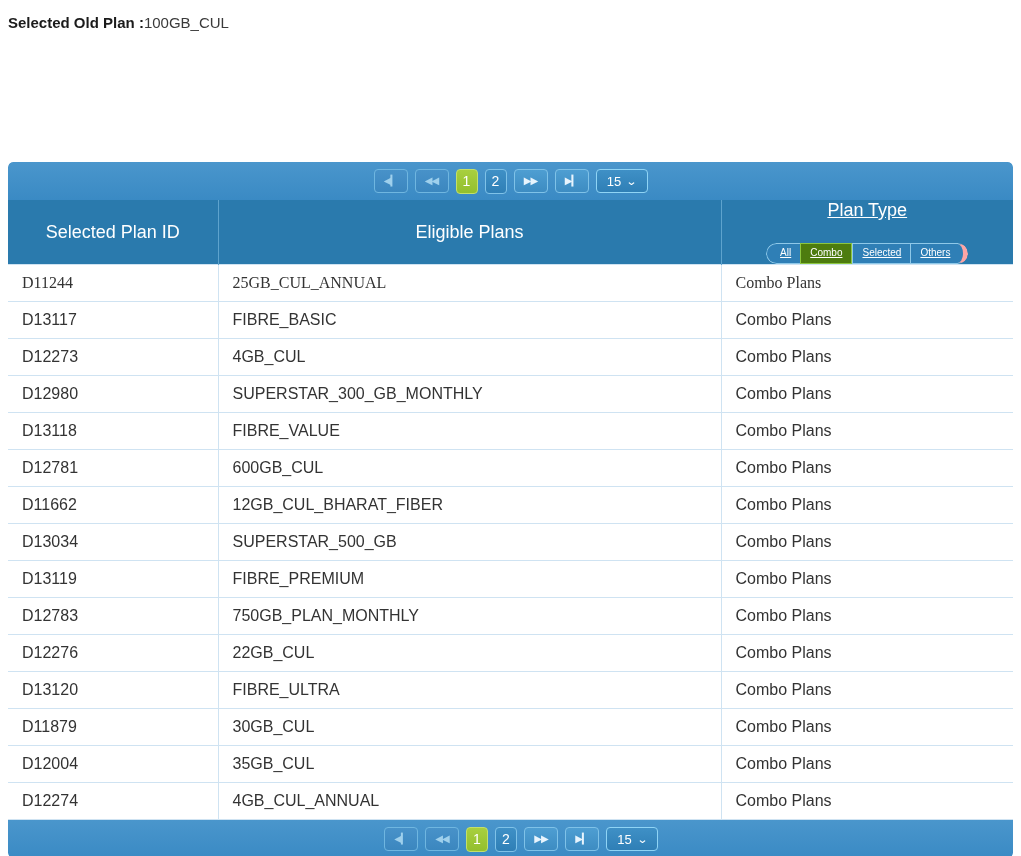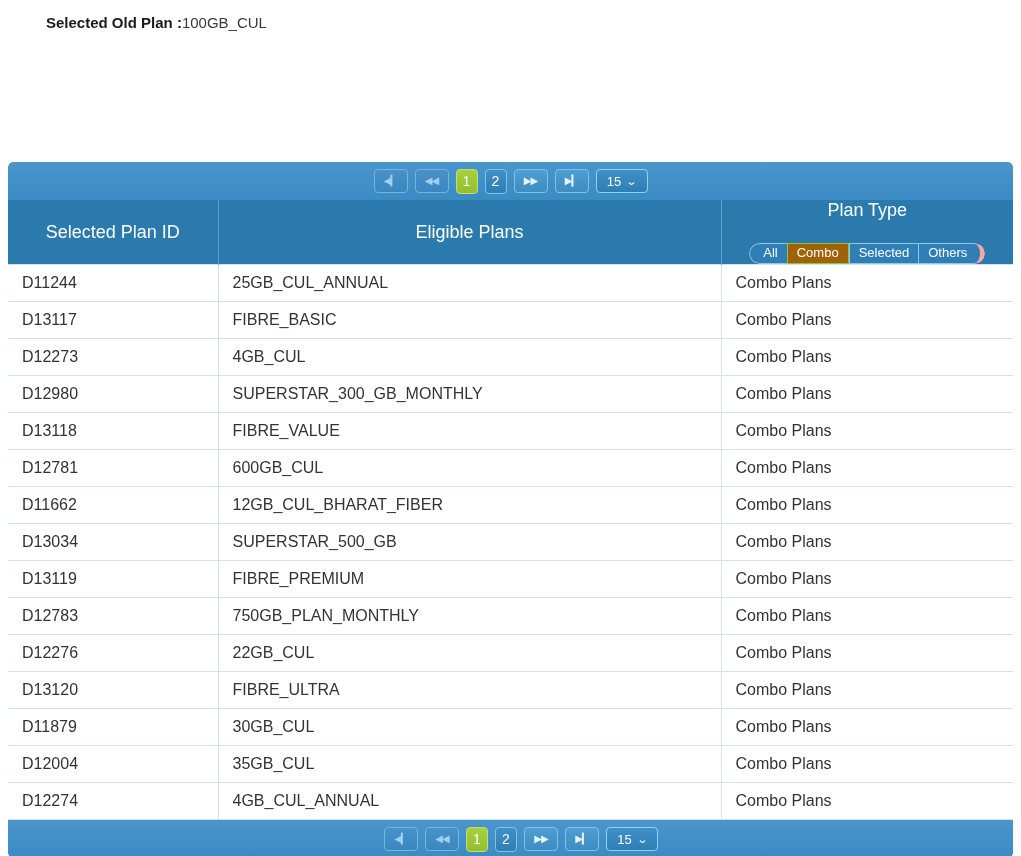--- a/index.html
+++ b/index.html
@@ -16,21 +16,20 @@
   }
 
   
   .summary {
     padding: 12px 0 0 8px;
   }
   .summary-line {
     font-size: 15px;
     line-height: 22px;
     white-space: nowrap;
-    margin-left: 38px;
   }
   .summary-label {
     font-weight: bold;
     color: #1b1b1b;
   }
   .summary-value {
     font-weight: normal;
     color: #3a3a3a;
   }
 
@@ -161,30 +160,31 @@
   }
   table.grid th:last-child { border-right: none; }
 
   .th-plantype {
     display: flex;
     flex-direction: column;
     align-items: center;
     justify-content: center;
     gap: 23px;
     height: 100%;
+    text-decoration: underline;
   }
   .th-plantype .title { font-size: 18px; line-height: 20px; }
 
   .filter-group {
     display: inline-flex;
     border-radius: 11px;
     overflow: hidden;
   }
   .filter-btn {
-    font-size: 13px;
+    font-size: 10px;
     color: #ffffff;
     background: #2f7fb6;
     border: 1px solid #8ec8e8;
     border-right: none;
     padding: 2px 9px 3px 9px;
     cursor: pointer;
     line-height: 14px;
     box-sizing: border-box;
     white-space: nowrap;
     text-align: right;
@@ -196,38 +196,38 @@
   }
   .filter-btn:last-child {
     border-right: 5px solid #fca5a5;
     border-top-right-radius: 11px;
     border-bottom-right-radius: 11px;
     padding-right: 13px;
   }
   .filter-btn.selected {
     border: 1px solid #8cc63f;
     border-radius: 0;
-    background: #a16207;
+    background: #4d7c0f;
   }
 
   table.grid td {
     height: 36px;
     font-size: 16px;
     color: #333333;
     border-bottom: 1px solid #cfe3f2;
     border-right: 1px solid #cfe3f2;
     padding: 0 0 0 14px;
     vertical-align: middle;
     background: #ffffff;
     white-space: nowrap;
     overflow: hidden;
     text-overflow: ellipsis;
   }
   table.grid td:last-child { border-right: none; margin-top: 8px; }
-  table.grid tr:first-child td { border-top: 1px solid #cfe3f2; }
+  table.grid tr:first-child td { border-top: 1px solid #cfe3f2; font-family: Liberation Serif, serif; }
 </style>
 </head>
 <body>
 
 <div class="summary">
   <div class="summary-line">
     <span class="summary-label">Selected Old Plan :</span><span class="summary-value">100GB_CUL</span>
   </div>
 </div>
 

